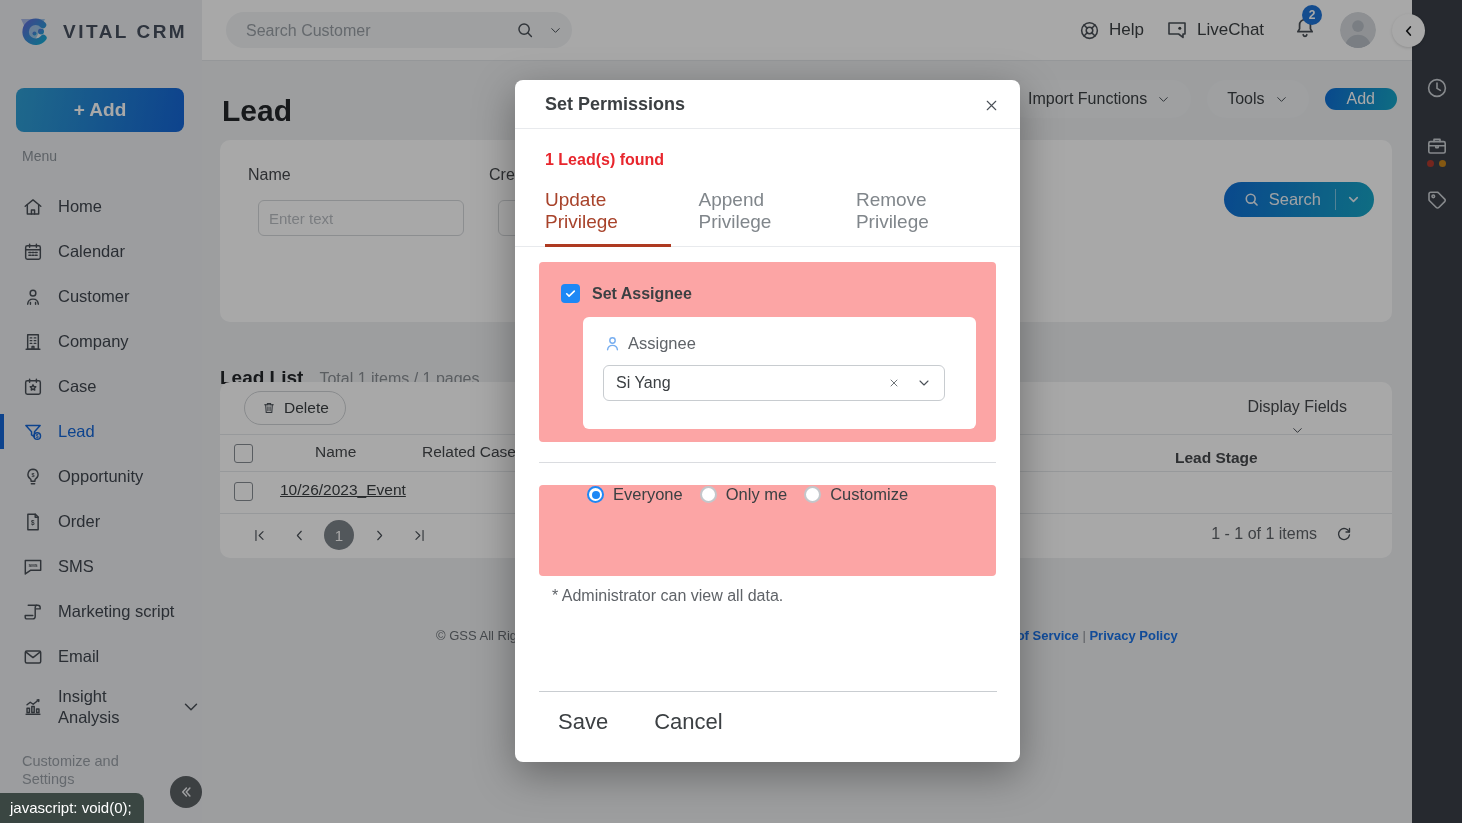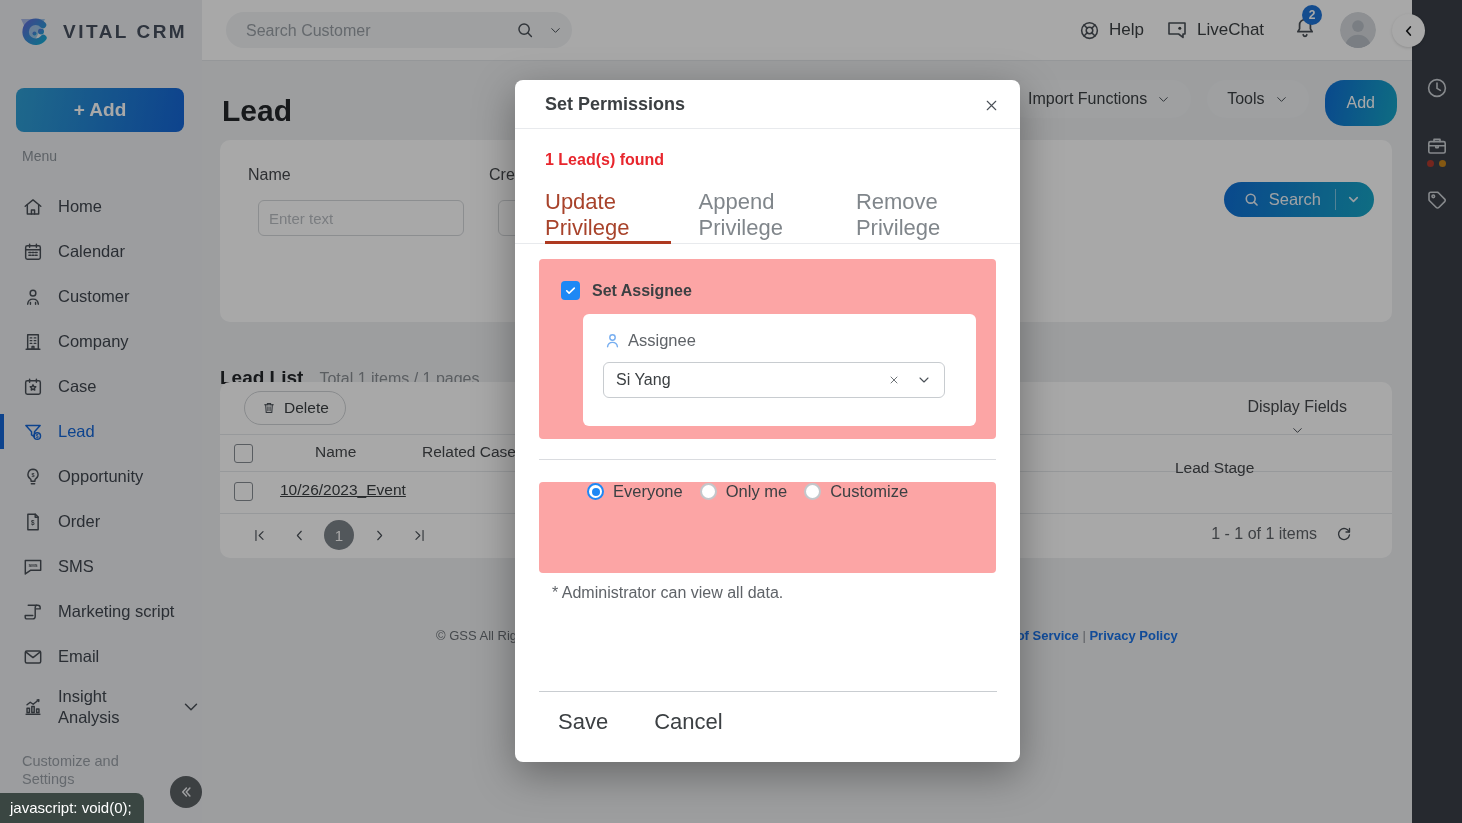--- a/index.html
+++ b/index.html
@@ -51,22 +51,22 @@
   
   .rightrail{position:absolute;right:0;top:0;width:50px;height:823px;background:#3a3f48;z-index:1;}
   .rr-ic{position:absolute;left:13px;cursor:pointer;}
   .rr-ic .ic{stroke:#ccd0d5;}
   .rr-dots{position:absolute;left:15px;top:160px;display:flex;gap:5px;}
   .rr-dots span{width:7px;height:7px;border-radius:50%;}
 
   
   .main{position:absolute;left:202px;top:60px;width:1210px;height:763px;background:#eef0f2;}
   .page-title{position:absolute;left:20px;top:14px;font-size:30px;font-weight:bold;color:#23262a;}
-  .actions{position:absolute;right:15px;top:20px;display:flex;gap:16px;align-items:flex-start;}
-  .add-pill{border-radius:19px;height:46px;padding:0 22px;font-size:16px;border:none;cursor:pointer;}
+  .actions{position:absolute;right:15px;top:20px;display:flex;gap:16px;align-items:center;}
+  .add-pill{border-radius:19px;height:22px;padding:0 22px;font-size:16px;border:none;cursor:pointer;}
 
   .card{position:absolute;background:#fff;border-radius:10px;}
   .filter-card{left:18px;top:80px;width:1172px;height:182px;}
   .f-label{position:absolute;top:26px;font-size:16px;color:#46494d;}
   .f-input{position:absolute;top:60px;height:34px;width:184px;border:1px solid #d5d8db;border-radius:6px;
            font-size:15px;padding:0 10px;color:#3c4043;outline:none;font-family:inherit;background:#fff;}
   .f-input::placeholder{color:#babec3;}
   .search-btn{position:absolute;right:18px;top:42px;height:35px;border-radius:18px;border:none;cursor:pointer;
               display:flex;align-items:center;font-size:16.5px;color:#f2f6fa;padding:0;}
   .search-btn .main-part{display:flex;align-items:center;gap:8px;padding:0 14px 0 18px;}
@@ -83,21 +83,21 @@
               background:#fff;display:flex;align-items:center;gap:7px;padding:0 16px;font-size:15.5px;color:#3c4043;cursor:pointer;}
   .display-fields{position:absolute;right:45px;top:16px;display:flex;align-items:center;gap:7px;font-size:16px;color:#46494d;cursor:pointer;flex-direction:column;}
   .t-header{position:absolute;left:0;top:52px;width:100%;height:36px;border-top:1px solid #e6e8eb;border-bottom:1px solid #e6e8eb;
             font-size:15.5px;color:#46494d;}
   .t-row{position:absolute;left:0;top:88px;width:100%;height:43px;border-bottom:1px solid #e6e8eb;font-size:15.5px;}
   .cb{width:17px;height:17px;border:1.6px solid #878d93;border-radius:3px;background:#fff;cursor:pointer;}
   .t-cb{position:absolute;left:14px;top:9px;}
   .t-row .t-cb{top:12px;}
   .col-name{position:absolute;left:95px;top:8px;}
   .col-case{position:absolute;left:202px;top:8px;}
-  .col-stage{position:absolute;left:955px;top:24px;}
+  .col-stage{position:absolute;left:955px;top:14px;font-weight:bold;}
   .row-link{position:absolute;left:60px;top:11px;color:#3c4043;text-decoration:underline;cursor:pointer;}
   .t-footer{position:absolute;left:0;top:131px;width:100%;height:45px;}
   .pager{position:absolute;left:24px;top:7px;display:flex;align-items:center;gap:10px;}
   .pg-btn{width:30px;height:30px;display:flex;align-items:center;justify-content:center;cursor:pointer;}
   .pg-num{width:30px;height:30px;border-radius:50%;background:#7d848b;color:#fff;font-size:15px;
           display:flex;align-items:center;justify-content:center;cursor:pointer;}
   .range{position:absolute;right:75px;top:12px;font-size:16px;color:#5f6368;}
   .refresh{position:absolute;right:38px;top:11px;cursor:pointer;}
 
   .footer{position:absolute;left:0;top:568px;width:100%;font-size:13px;color:#6b7075;}
@@ -107,21 +107,21 @@
 
   
   .overlay{position:absolute;inset:0;background:rgba(0,0,0,.34);z-index:40;}
   .modal{position:absolute;left:515px;top:80px;width:505px;height:682px;background:#fff;border-radius:8px;
          z-index:50;box-shadow:0 12px 40px rgba(0,0,0,.35);}
   .m-header{height:48px;border-bottom:1px solid #e8eaed;position:relative;}
   .m-title{position:absolute;left:30px;top:0;line-height:48px;font-size:18px;font-weight:bold;color:#3c4043;}
   .m-close{position:absolute;right:16px;top:12px;width:26px;height:26px;display:flex;align-items:center;justify-content:center;cursor:pointer;}
   .m-found{margin:22px 30px 0;font-size:16px;font-weight:bold;color:#e8262d;}
   .m-tabs{margin-top:20px;padding:0 30px;display:flex;gap:28px;border-bottom:1px solid #e8eaed;}
-  .m-tab{font-size:22px;color:#80868b;cursor:pointer;}
+  .m-tab{font-size:19px;color:#80868b;padding-bottom:11px;cursor:pointer;}
   .m-tab.active{color:#a8432b;border-bottom:3px solid #ae3a21;margin-bottom:-1px;}
   .m-panel{margin:15px 24px 0;background:#fca5a5;border-radius:4px;}
   .panel-1{height:180px;}
   .panel-2{height:91px;margin-top:22px;}
   .check-row{display:flex;align-items:center;gap:12px;padding:22px 0 0 22px;}
   .panel-2 .check-row{padding-top:20px;}
   .cbox{width:19px;height:19px;border-radius:4px;background:#1e88f5;display:flex;align-items:center;justify-content:center;cursor:pointer;flex:none;}
   .check-label{font-size:16px;font-weight:bold;color:#3c4043;}
   .inner-card{margin:14px 20px 0 44px;height:112px;background:#fff;border-radius:6px;padding:17px 20px 0;box-sizing:border-box;}
   .assignee-label{display:flex;align-items:center;gap:6px;font-size:16.5px;color:#5f6368;}

